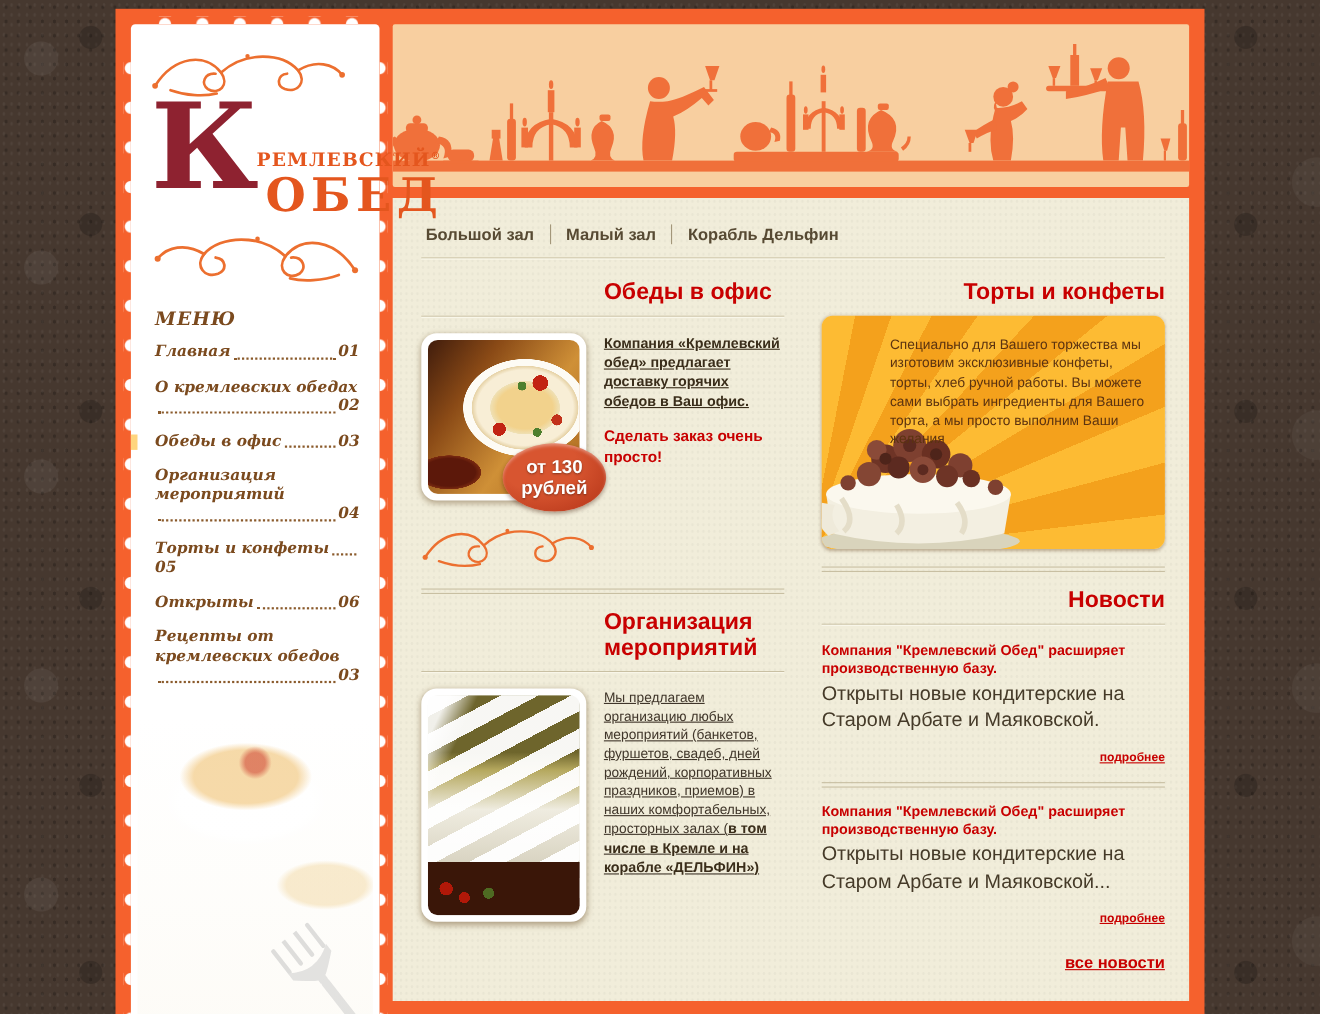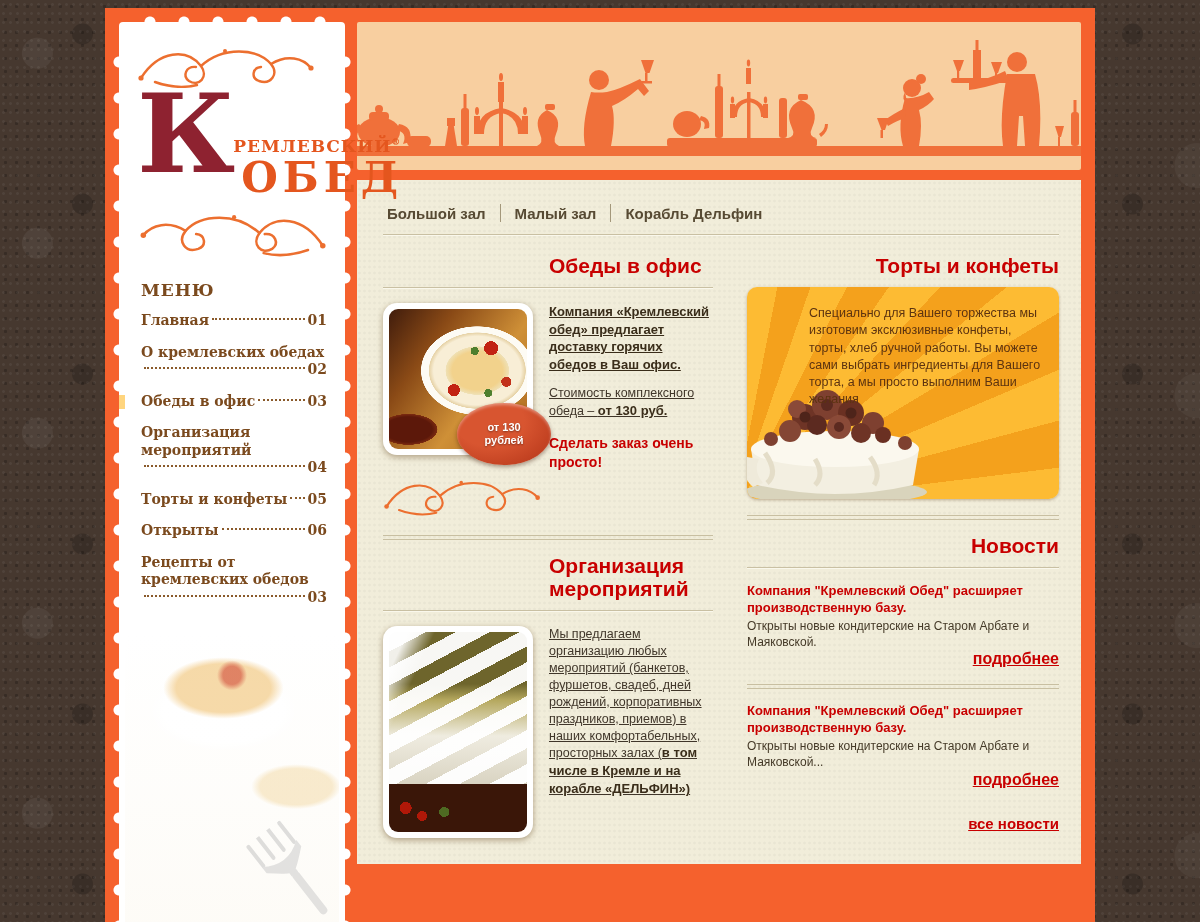--- a/index.html
+++ b/index.html
@@ -37,25 +37,25 @@
   .logo-k{ font-family:"DejaVu Serif", serif; font-weight:bold; color:#8e2230;
     font-size:108px; line-height:.82; letter-spacing:-4px; }
   .logo-right{ padding-top:46px; margin-left:2px; }
   .logo-word1{ font-family:"DejaVu Serif", serif; font-weight:bold; color:#e4561e;
     font-size:17px; letter-spacing:1px; text-transform:uppercase; white-space:nowrap; }
   .logo-reg{ font-size:9px; vertical-align:super; color:#e4561e; }
   .logo-word2{ font-family:"DejaVu Serif", serif; font-weight:bold; color:#e4561e;
     font-size:42px; letter-spacing:5px; line-height:1.05; margin-left:8px; }
   .orn{ color:#ec6f2f; }
 
-  .menu{ padding:16px 18px 8px 22px; }
+  .menu{ padding:16px 18px 8px 22px;font-style:italic; }
   .menu-title{ font-family:"DejaVu Serif", serif; font-weight:bold; color:#7b4a1e;
     font-size:17px; letter-spacing:1px; margin-bottom:12px; }
   .menu-list{ list-style:none; }
-  .menu-item{ position:relative; display:flex; flex-wrap:wrap; align-items:center;
+  .menu-item{ position:relative; display:flex; flex-wrap:wrap; align-items:flex-end;
     font-family:"DejaVu Serif", serif; font-weight:bold; color:#7b4a1e; font-size:14px;
     line-height:1.25; margin-bottom:14px; cursor:pointer; }
   .menu-item .dots{ flex:1 1 14px; border-bottom:2px dotted #8a5a2b; margin:0 3px 3px 3px; min-width:12px; }
   .menu-item .mi-num{ flex:0 0 auto; }
   .active-marker{ position:absolute; left:-22px; top:2px; width:6px; height:14px; background:#ffd57e; }
 
   .pasta{ position:relative; height:318px; margin:6px 6px 0 6px; overflow:hidden;
     background:
       radial-gradient(circle 15px at 50% 13%, rgba(205,60,45,.55) 0 60%, rgba(205,60,45,0) 100%),
       radial-gradient(ellipse 86px 44px at 46% 17%, rgba(243,205,140,.75) 0 55%, rgba(243,205,140,0) 70%),
@@ -110,42 +110,42 @@
       radial-gradient(circle 6px at 12% 88%, #b01808 0 100%, rgba(0,0,0,0) 101%),
       radial-gradient(circle 5px at 24% 92%, #b01808 0 100%, rgba(0,0,0,0) 101%),
       radial-gradient(circle 5px at 40% 90%, #4e6a22 0 100%, rgba(0,0,0,0) 101%),
       linear-gradient(rgba(0,0,0,0) 0 76%, #3a1608 76% 100%),
       linear-gradient(115deg, rgba(255,255,255,.9) 0 8%, rgba(255,255,255,0) 20%),
       repeating-linear-gradient(-28deg, rgba(0,0,0,0) 0 14px, rgba(255,255,255,.95) 14px 30px),
       linear-gradient(#6e652c 0 26%, #b5a85e 34%, #efece0 52%, #d9d4c2 76%, #3a1608 76%); }
   .badge{ position:absolute; right:-18px; bottom:-10px; width:94px; height:62px; border-radius:50%;
     background:radial-gradient(ellipse at 35% 30%, #d85530 0 40%, #b23317 100%);
     box-shadow:0 2px 4px rgba(60,20,0,.4), inset 0 2px 3px rgba(255,255,255,.35);
-    color:#fff; font-weight:bold; font-size:11px; line-height:1.15;
+    color:#fff; font-weight:bold; font-size:17px; line-height:1.15;
     display:flex; flex-direction:column; align-items:center; justify-content:center; text-shadow:0 1px 2px rgba(0,0,0,.4); }
   .under-orn{ display:block; margin:16px auto 0 auto; }
 
   .txt-col{ flex:1; min-width:0; font-size:12.5px; color:#40362a; line-height:1.35; }
   .txt-col p{ margin-bottom:12px;text-decoration:underline; }
   .p-bold{ font-weight:bold; color:#3a2d1a; font-size:13px; }
   .cta-link{ display:inline-block; color:#c80000; font-weight:bold; font-size:14px; text-decoration:none; cursor:pointer; margin-top:2px; }
   .red-link{ color:#c80000; font-weight:bold; text-decoration:underline; cursor:pointer; }
 
   .cake-panel{ position:relative; height:212px; border-radius:10px; overflow:hidden; margin-top:6px;
     background:
       repeating-conic-gradient(from 195deg at -4% 104%, #f4a11c 0 8deg, #fdbb33 8deg 16deg);
     box-shadow:0 1px 3px rgba(90,50,10,.35); }
   .cake-panel .panel-text{ position:relative; z-index:2; padding:18px 14px 0 62px;
     color:#5c3310; font-size:12.5px; line-height:1.38; }
   .cake-art{ position:absolute; left:-12px; bottom:-6px; z-index:1; }
 
   .news-item{ margin-bottom:4px; }
   .news-title{ color:#c80000; font-weight:bold; font-size:13px; line-height:1.3; }
-  .news-text{ color:#453a28; font-size:12px; line-height:1.35; margin-top:1px; }
-  .news-more{ text-align:right; margin:0 0 2px 0; font-size:16px; }
+  .news-text{ color:#453a28; font-size:18px; line-height:1.35; margin-top:1px; }
+  .news-more{ text-align:right; margin:16px 0 2px 0; font-size:11px; }
   .all-news{ text-align:right; margin-top:26px; font-size:15px; }
 </style>
 </head>
 <body>
 
 <div class="page">
   <div class="row">
 
     <aside class="sidebar">
       <div class="scallop-top"></div>
@@ -361,21 +361,20 @@
                   </g>
                   <g fill="currentColor">
                       <circle cx="4" cy="36" r="2.6"></circle>
                       <circle cx="174" cy="26" r="2.6"></circle>
                       <circle cx="88" cy="9" r="2"></circle>
                     </g>
                 </svg>
               </div>
               <div class="txt-col">
                 <p class="p-bold">Компания «Кремлевский обед» предлагает доставку горячих обедов в Ваш офис.</p>
-                <p><span>Стоимость комплексного обеда – </span><span class="p-bold">от 130 руб.</span></p>
                 <a class="cta-link">Сделать заказ очень просто!</a>
               </div>
             </div>
 
             <div class="hr2"></div>
 
             <h2 class="sec-head indent" style="max-width:320px;">Организация мероприятий</h2>
             <div class="hr"></div>
 
             <div class="sec-row">

